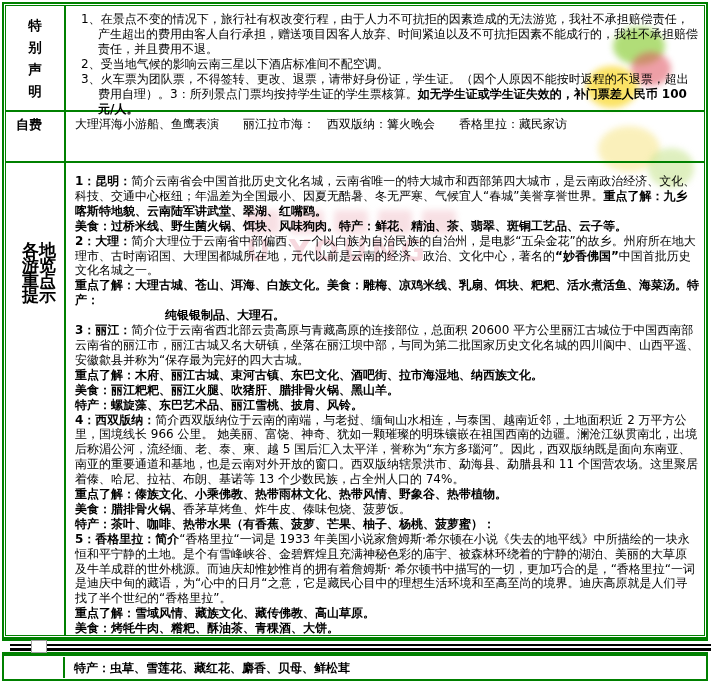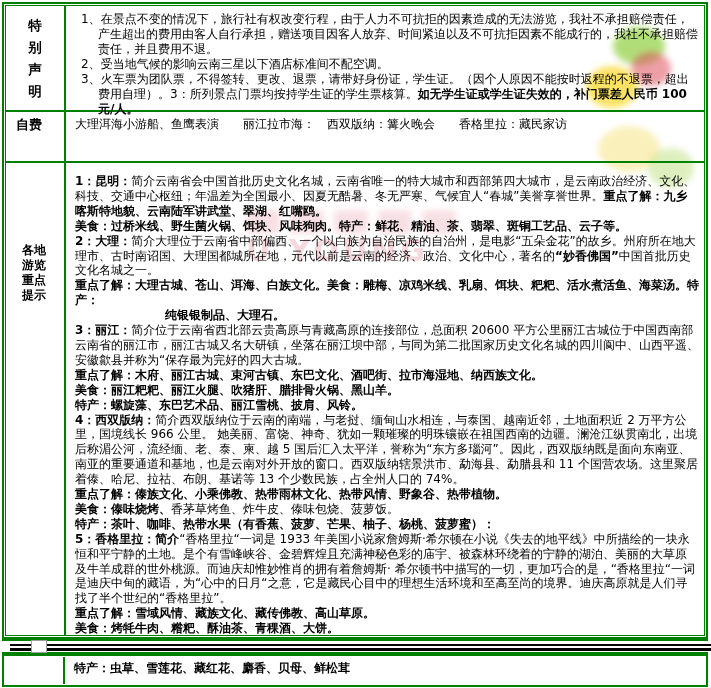--- a/index.html
+++ b/index.html
@@ -32,39 +32,39 @@
     display:grid;grid-template-columns:60px 1fr;grid-template-rows:106px 51px 1fr;
   }
   .cell{background:transparent;}
   .lab{border-right:2px solid var(--green);font-weight:bold;}
   .rb{border-bottom:2px solid var(--green);}
   .lab-decl{
     display:flex;flex-direction:column;align-items:center;justify-content:center;
     font-size:13.5px;line-height:22px;white-space:pre-line;text-align:center;
   }
   .lab-zifei{padding:4px 0 0 10px;font-size:13px;}
-  .lab-guide{padding:80px 0 0 16px;font-size:12px;line-height:15px;white-space:pre-line;font-weight:bold;}
+  .lab-guide{padding:80px 0 0 16px;font-size:17px;line-height:15px;white-space:pre-line;font-weight:bold;}
   .decl-content{padding:6px 6px 0 15px;font-size:12px;line-height:15px;}
   .decl-item{padding-left:17px;text-indent:-17px;}
   .zifei-content{padding:5px 6px 0 9px;font-size:12px;line-height:15px;white-space:pre-wrap;}
   .guide-content{padding:11px 5px 0 9px;font-size:12px;line-height:14.9px;}
   .para{margin:0;}
   .para.indent{padding-left:90px;}
   .bseg{font-weight:bold;}
   .rseg{font-weight:normal;}
   
   .black-rule{position:absolute;left:10px;width:701px;height:2.5px;background:#000;z-index:2;}
   .rule1{top:643.5px;}
   .rule2{top:648px;}
   .split-box{
     position:absolute;left:31px;top:640px;width:16px;height:13px;background:#fff;
     border:1px solid #a0a0a0;z-index:3;
   }
   
-  .bottom-outer{left:2px;top:652px;width:706px;height:35px;border-top-width:4px;}
+  .bottom-outer{left:2px;top:652px;width:706px;height:29px;border-top-width:4px;}
   .bottom-inner{
     width:100%;height:100%;border:0 solid var(--green);
     display:grid;grid-template-columns:60px 1fr;
   }
   .bottom-lab{border-right:2px solid var(--green);}
   .bottom-content{padding:4px 6px 0 9px;font-size:12px;line-height:15px;font-weight:bold;}
 </style>
 </head>
 <body>
 
@@ -112,21 +112,21 @@
         <div class="para"><span class="bseg">美食：过桥米线、野生菌火锅、饵块、风味狗肉。特产：鲜花、精油、茶、翡翠、斑铜工艺品、云子等。</span></div>
         <div class="para"><span class="bseg">2：大理：</span><span class="rseg">简介大理位于云南省中部偏西、一个以白族为自治民族的自治州，是电影“五朵金花”的故乡。州府所在地大理市、古时南诏国、大理国都城所在地，元代以前是云南的经济、政治、文化中心，著名的</span><span class="bseg">“妙香佛国”</span><span class="rseg">中国首批历史文化名城之一。</span></div>
         <div class="para"><span class="bseg">重点了解：大理古城、苍山、洱海、白族文化。美食：雕梅、凉鸡米线、乳扇、饵块、粑粑、活水煮活鱼、海菜汤。特 产：</span></div>
         <div class="para indent"><span class="bseg">纯银银制品、大理石。</span></div>
         <div class="para"><span class="bseg">3：丽江：</span><span class="rseg">简介位于云南省西北部云贵高原与青藏高原的连接部位，总面积 20600 平方公里丽江古城位于中国西南部云南省的丽江市，丽江古城又名大研镇，坐落在丽江坝中部，与同为第二批国家历史文化名城的四川阆中、山西平遥、安徽歙县并称为“保存最为完好的四大古城。</span></div>
         <div class="para"><span class="bseg">重点了解：木府、丽江古城、束河古镇、东巴文化、酒吧街、拉市海湿地、纳西族文化。</span></div>
         <div class="para"><span class="bseg">美食：丽江粑粑、丽江火腿、吹猪肝、腊排骨火锅、黑山羊。</span></div>
         <div class="para"><span class="bseg">特产：螺旋藻、东巴艺术品、丽江雪桃、披肩、风铃。</span></div>
         <div class="para"><span class="bseg">4：西双版纳：</span><span class="rseg">简介西双版纳位于云南的南端，与老挝、缅甸山水相连，与泰国、越南近邻，土地面积近 2 万平方公里，国境线长 966 公里。 她美丽、富饶、神奇、犹如一颗璀璨的明珠镶嵌在祖国西南的边疆。澜沧江纵贯南北，出境后称湄公河，流经缅、老、泰、柬、越 5 国后汇入太平洋，誉称为“东方多瑙河”。因此，西双版纳既是面向东南亚、南亚的重要通道和基地，也是云南对外开放的窗口。西双版纳辖景洪市、勐海县、勐腊县和 11 个国营农场。这里聚居着傣、哈尼、拉祜、布朗、基诺等 13 个少数民族，占全州人口的 74%。</span></div>
         <div class="para"><span class="bseg">重点了解：傣族文化、小乘佛教、热带雨林文化、热带风情、野象谷、热带植物。</span></div>
-        <div class="para"><span class="bseg">美食：傣味烧烤、</span><span class="rseg">香茅草烤鱼、炸牛皮、傣味包烧、菠萝饭。</span></div>
+        <div class="para"><span class="bseg">美食：腊排骨火锅、</span><span class="rseg">香茅草烤鱼、炸牛皮、傣味包烧、菠萝饭。</span></div>
         <div class="para"><span class="bseg">特产：茶叶、咖啡、热带水果（有香蕉、菠萝、芒果、柚子、杨桃、菠萝蜜）：</span></div>
         <div class="para"><span class="bseg">5：香格里拉：简介</span><span class="rseg">“香格里拉“一词是 1933 年美国小说家詹姆斯·希尔顿在小说《失去的地平线》中所描绘的一块永恒和平宁静的土地。是个有雪峰峡谷、金碧辉煌且充满神秘色彩的庙宇、被森林环绕着的宁静的湖泊、美丽的大草原 及牛羊成群的世外桃源。而迪庆却惟妙惟肖的拥有着詹姆斯· 希尔顿书中描写的一切，更加巧合的是，“香格里拉“一词是迪庆中甸的藏语，为“心中的日月“之意，它是藏民心目中的理想生活环境和至高至尚的境界。迪庆高原就是人们寻找了半个世纪的“香格里拉”。</span></div>
         <div class="para"><span class="bseg">重点了解：雪域风情、藏族文化、藏传佛教、高山草原。</span></div>
         <div class="para"><span class="bseg">美食：烤牦牛肉、糌粑、酥油茶、青稞酒、大饼。</span></div>
       </div>
 
   </div>
 </div>
 
 <div class="black-rule rule1"></div>

